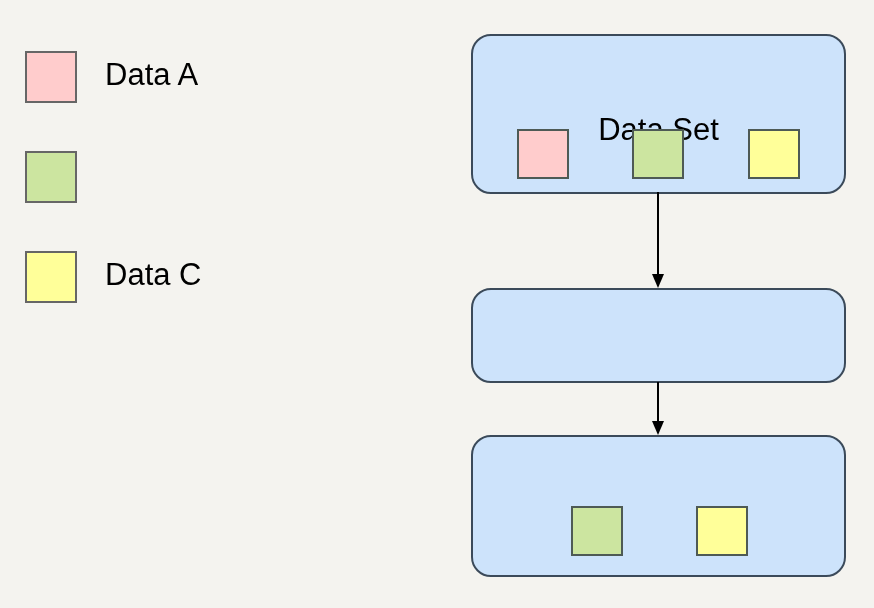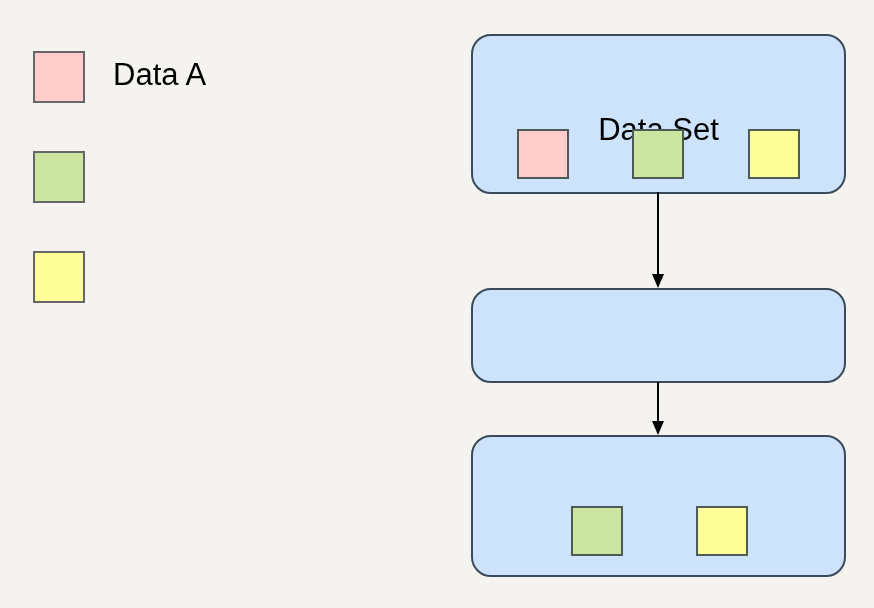--- a/index.html
+++ b/index.html
@@ -17,21 +17,21 @@
   #canvas {
     position: relative;
     width: 874px;
     height: 608px;
     background: #f4f3ef;
   }
 
   
   .legend {
     position: absolute;
-    left: 33px;
+    left: 25px;
     top: 51px;
     width: 330px;
     text-align: right;
   }
   .legend-row {
     position: relative;
     height: 100px;
   }
   .legend-swatch {
     position: absolute;
@@ -124,20 +124,21 @@
       <div class="legend-swatch" style="background-color: rgb(255, 204, 204); border-color: rgb(102, 102, 102);"></div>
       <div class="legend-label">Data A</div>
     </div>
 
     <div class="legend-row">
       <div class="legend-swatch" style="background-color: rgb(204, 229, 160); border-color: rgb(102, 102, 102);"></div>
     </div>
 
     <div class="legend-row">
       <div class="legend-swatch" style="background-color: rgb(255, 255, 153); border-color: rgb(102, 102, 102);"></div>
+      <div class="legend-label">Data C</div>
     </div>
 
   </div>
 
   <div class="node" id="node-dataset" style="background: rgb(205, 227, 251); border-color: rgb(59, 74, 90);">
     <div class="node-title">Data Set</div>
     <div class="node-swatch" style="left: 44px; top: 93px; background-color: rgb(255, 204, 204);"></div>
     <div class="node-swatch" style="left: 159px; top: 93px; background-color: rgb(204, 229, 160);"></div>
     <div class="node-swatch" style="left: 275px; top: 93px; background-color: rgb(255, 255, 153);"></div>
   </div>

